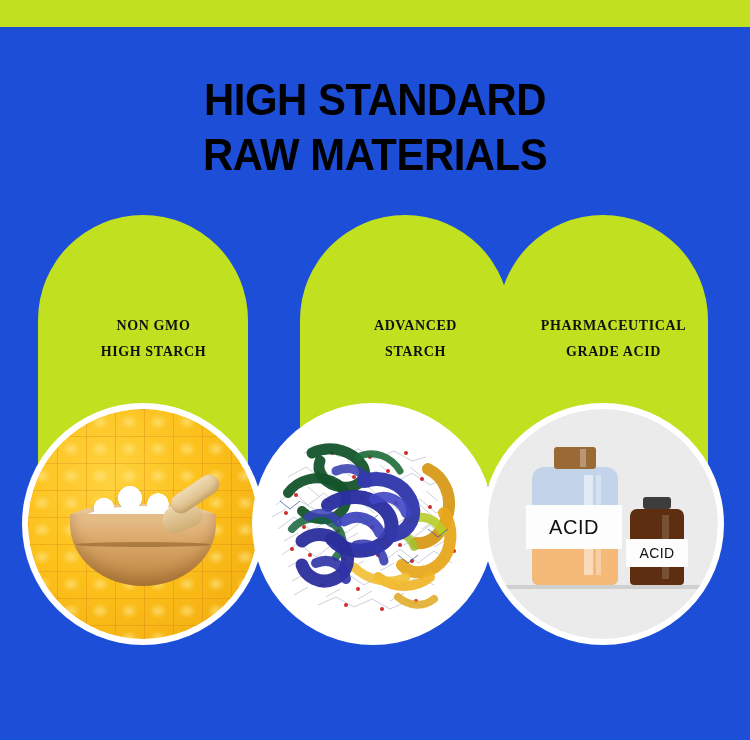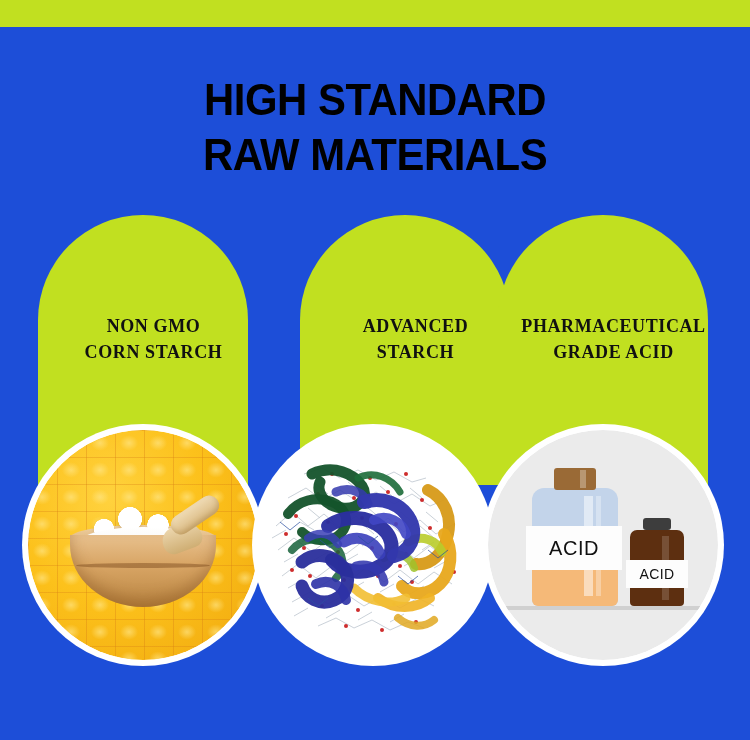--- a/index.html
+++ b/index.html
@@ -44,31 +44,31 @@
   .card-3{left:498px;}
 
   .card-label{
     position:absolute;
     left:0; right:0;
     top:98px;
     text-align:center;
     color:#111;
     font-family:"Liberation Serif", serif;
     font-weight:700;
-    font-size:18px;
+    font-size:14px;
     line-height:26px;
     letter-spacing:0.6px;
     padding-left:21px;
   }
   .card-label .l{display:block;white-space:nowrap;}
 
   
   .medallion{
     position:absolute;
-    top:430px;
+    top:409px;
     width:230px;height:230px;
     border-radius:50%;
     overflow:hidden;
     background:#fff;
     box-shadow:0 0 0 6px #ffffff;
   }
   .med-1{left:28px;}
   .med-2{left:258px;}
   .med-3{left:488px;}
 
@@ -233,21 +233,21 @@
   <div class="heading">
     <span class="heading-line">HIGH STANDARD</span>
     <span class="heading-line">RAW MATERIALS</span>
   </div>
 
   <div class="cards">
 
     <div class="card card-1">
       <div class="card-label">
         <span class="l">NON GMO</span>
-        <span class="l">CORN STARCH</span>
+        <span class="l">HIGH STARCH</span>
       </div>
     </div>
 
     <div class="card card-2">
       <div class="card-label">
         <span class="l">ADVANCED</span>
         <span class="l">STARCH</span>
       </div>
     </div>
 

